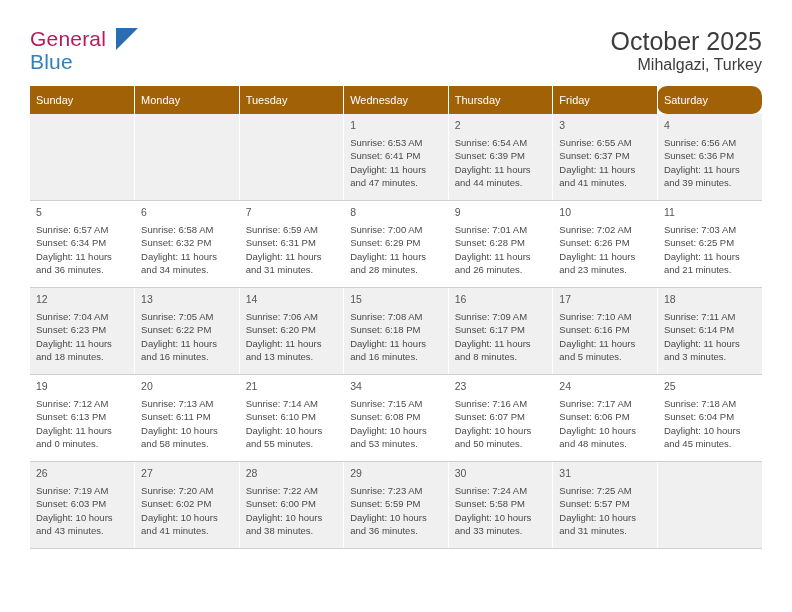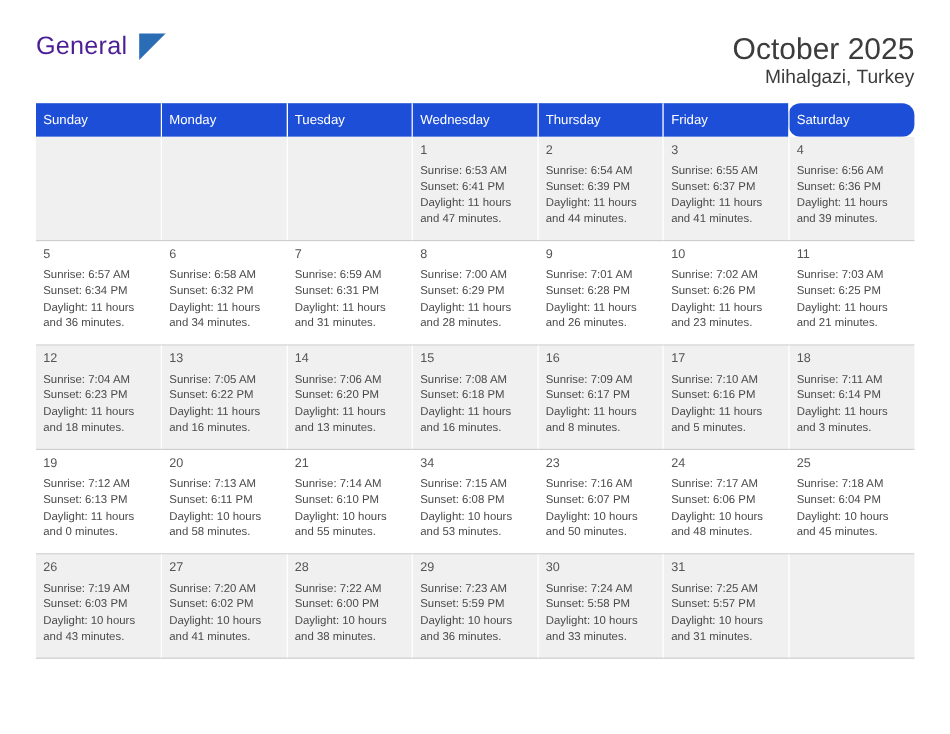--- a/index.html
+++ b/index.html
@@ -31,21 +31,21 @@
     box-sizing: border-box;
   }
   .logo {
     position: relative;
     width: 120px;
     height: 48px;
     line-height: 1;
   }
   .logo-general {
     font-size: 21px;
-    color: #4c1d95;
+    color: #be185d;
     letter-spacing: 0.2px;
     font-family: "Liberation Sans", sans-serif;
   }
   .logo-blue {
     font-size: 21px;
     color: #2f7fc1;
     letter-spacing: 0.2px;
     display: block;
     margin-top: 2px;
   }
@@ -73,21 +73,21 @@
     margin-top: 0;
   }
   
   table.calendar {
     width: 732px;
     border-collapse: collapse;
     table-layout: fixed;
     margin-top: 14px;
   }
   table.calendar th {
-    background: #1d4ed8;
+    background: #a16207;
     color: #ffffff;
     font-size: 11px;
     font-weight: normal;
     text-align: left;
     padding: 5px 6px;
     border-right: 1px solid #ffffff;
     height: 18px;
   }
   table.calendar th:last-child { border-right: none; border-radius: 10px; }
   table.calendar td {
@@ -114,20 +114,21 @@
 </style>
 </head>
 <body>
 
 <div class="page">
 
   <div class="header">
     <div class="logo">
       <span class="logo-general">General</span>
       <span class="logo-flag"></span>
+      <span class="logo-blue">Blue</span>
     </div>
     <div class="title-block">
       <div class="cal-title">October 2025</div>
       <div class="cal-sub">Mihalgazi, Turkey</div>
     </div>
   </div>
 
   <table class="calendar">
     <thead>
       <tr>

